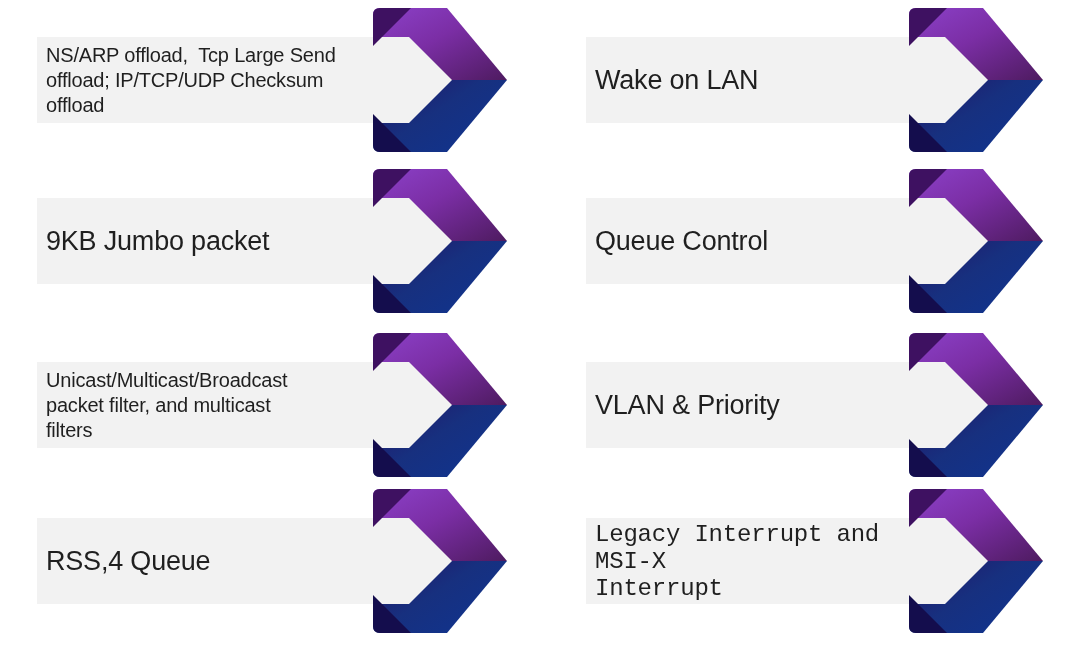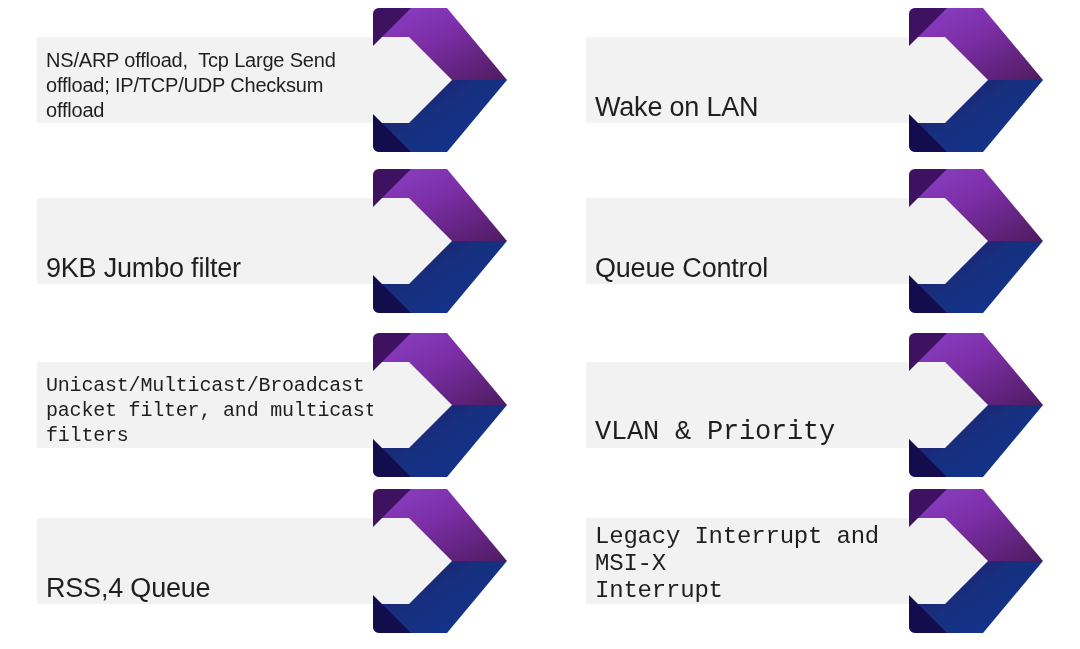--- a/index.html
+++ b/index.html
@@ -11,21 +11,21 @@
     height: 649px;
     background: var(--page_bg, #ffffff);
     overflow: hidden;
   }
 
   .bar {
     position: absolute;
     height: 86px;
     background: var(--bar_bg, #f2f2f2);
     display: flex;
-    align-items: flex-end;
+    align-items: center;
     box-sizing: border-box;
     padding-left: 9px;
   }
 
   .label {
     color: var(--text, #1f1f1f);
     white-space: pre-line;
     letter-spacing: -0.2px;
   }
   .sz-lg { font-size: 27px; line-height: 32px; }
@@ -40,21 +40,21 @@
 
   
   .col-l .bar   { left: 37px;  width: 340px; }
   .col-l .arrow { left: 373px; }
   .col-r .bar   { left: 586px; width: 350px; }
   .col-r .arrow { left: 909px; }
 
   
   .row1 .bar { top: 37px;  } .row1 .arrow { top: 8px;   }
   .row2 .bar { top: 198px; } .row2 .arrow { top: 169px; }
-  .row3 .bar { top: 362px; font-family: Liberation Mono, monospace; } .row3 .arrow { top: 333px; }
+  .row3 .bar { top: 362px; } .row3 .arrow { top: 333px; }
   .row4 .bar { top: 518px; } .row4 .arrow { top: 489px; }
 
   
   .p1 { stop-color: var(--purple_1, #8c41c9); }
   .p2 { stop-color: var(--purple_2, #7b2ea5); }
   .p3 { stop-color: var(--purple_3, #4e1b60); }
   .b1 { stop-color: var(--blue_1, #221668); }
   .b2 { stop-color: var(--blue_2, #17307f); }
   .b3 { stop-color: var(--blue_3, #0f3490); }
   .fold-top    { fill: var(--fold_top, #3e1161); }
@@ -104,21 +104,21 @@
       <path d="M 7 0 H 74 L 134 72 H 0 V 7 Q 0 0 7 0 Z" fill="url(#pg)"></path>
       <path d="M 0 72 H 134 L 74 144 H 7 Q 0 144 0 137 Z" fill="url(#bg)"></path>
       <path class="notch" d="M 0 29 H 36 L 79 72 L 36 115 H 0 Z"></path>
       <path class="fold-top" d="M 7 0 H 38 L 0 38 V 7 Q 0 0 7 0 Z"></path>
       <path class="fold-bottom" d="M 0 106 L 38 144 H 7 Q 0 144 0 137 Z"></path>
     </svg>
   </div>
 
   <div class="item col-l row2">
     <div class="bar">
-      <span class="label sz-lg">9KB Jumbo filter</span>
+      <span class="label sz-lg">9KB Jumbo packet</span>
     </div>
     <svg class="arrow" viewBox="0 0 134 144">
       <path d="M 7 0 H 74 L 134 72 H 0 V 7 Q 0 0 7 0 Z" fill="url(#pg)"></path>
       <path d="M 0 72 H 134 L 74 144 H 7 Q 0 144 0 137 Z" fill="url(#bg)"></path>
       <path class="notch" d="M 0 29 H 36 L 79 72 L 36 115 H 0 Z"></path>
       <path class="fold-top" d="M 7 0 H 38 L 0 38 V 7 Q 0 0 7 0 Z"></path>
       <path class="fold-bottom" d="M 0 106 L 38 144 H 7 Q 0 144 0 137 Z"></path>
     </svg>
   </div>
 

